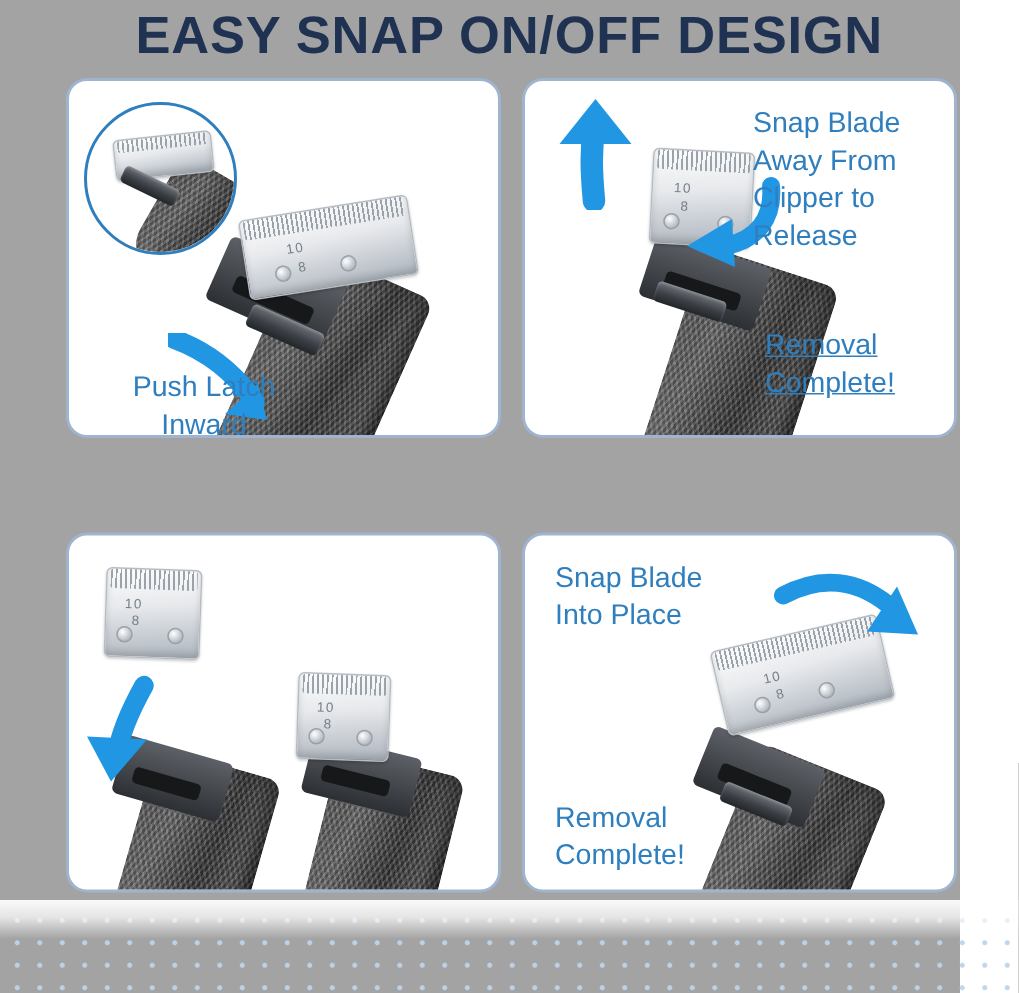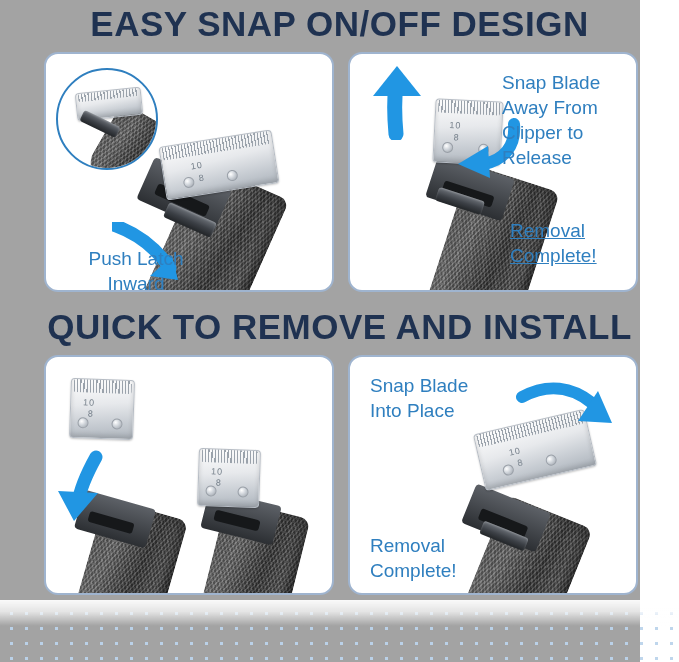--- a/index.html
+++ b/index.html
@@ -224,21 +224,20 @@
 
     <div class="caption" style="left:152px; top:16px; width:132px;">Snap Blade
 Away From
 Clipper to
 Release</div>
 
     <div class="caption" style="left:160px; top:164px; width:124px;text-decoration:underline;">Removal
 Complete!</div>
   </div>
 
-  <div class="heading" id="heading-bottom">QUICK TO REMOVE AND INSTALL</div>
 
   <div class="panel" id="panel-3">
 
     <div class="clipper" style="left:0;top:0;width:160px;height:240px;">
       <div class="body" style="left:40px; top:150px; width:86px; height:130px; transform: rotate(16deg);"></div>
       <div class="lever" style="left:32px; top:142px; width:74px; height:40px; transform: rotate(16deg);"></div>
       <div class="dark-slot" style="left:42px; top:160px; width:46px; height:11px; transform: rotate(16deg);"></div>
       <div class="blade" style="left:24px; top:22px; width:62px; height:58px; transform: rotate(2deg);">
         <div class="teeth" style="top:0px;"></div>
         <div class="numerals" style="left:12px; top:18px;">10</div>

